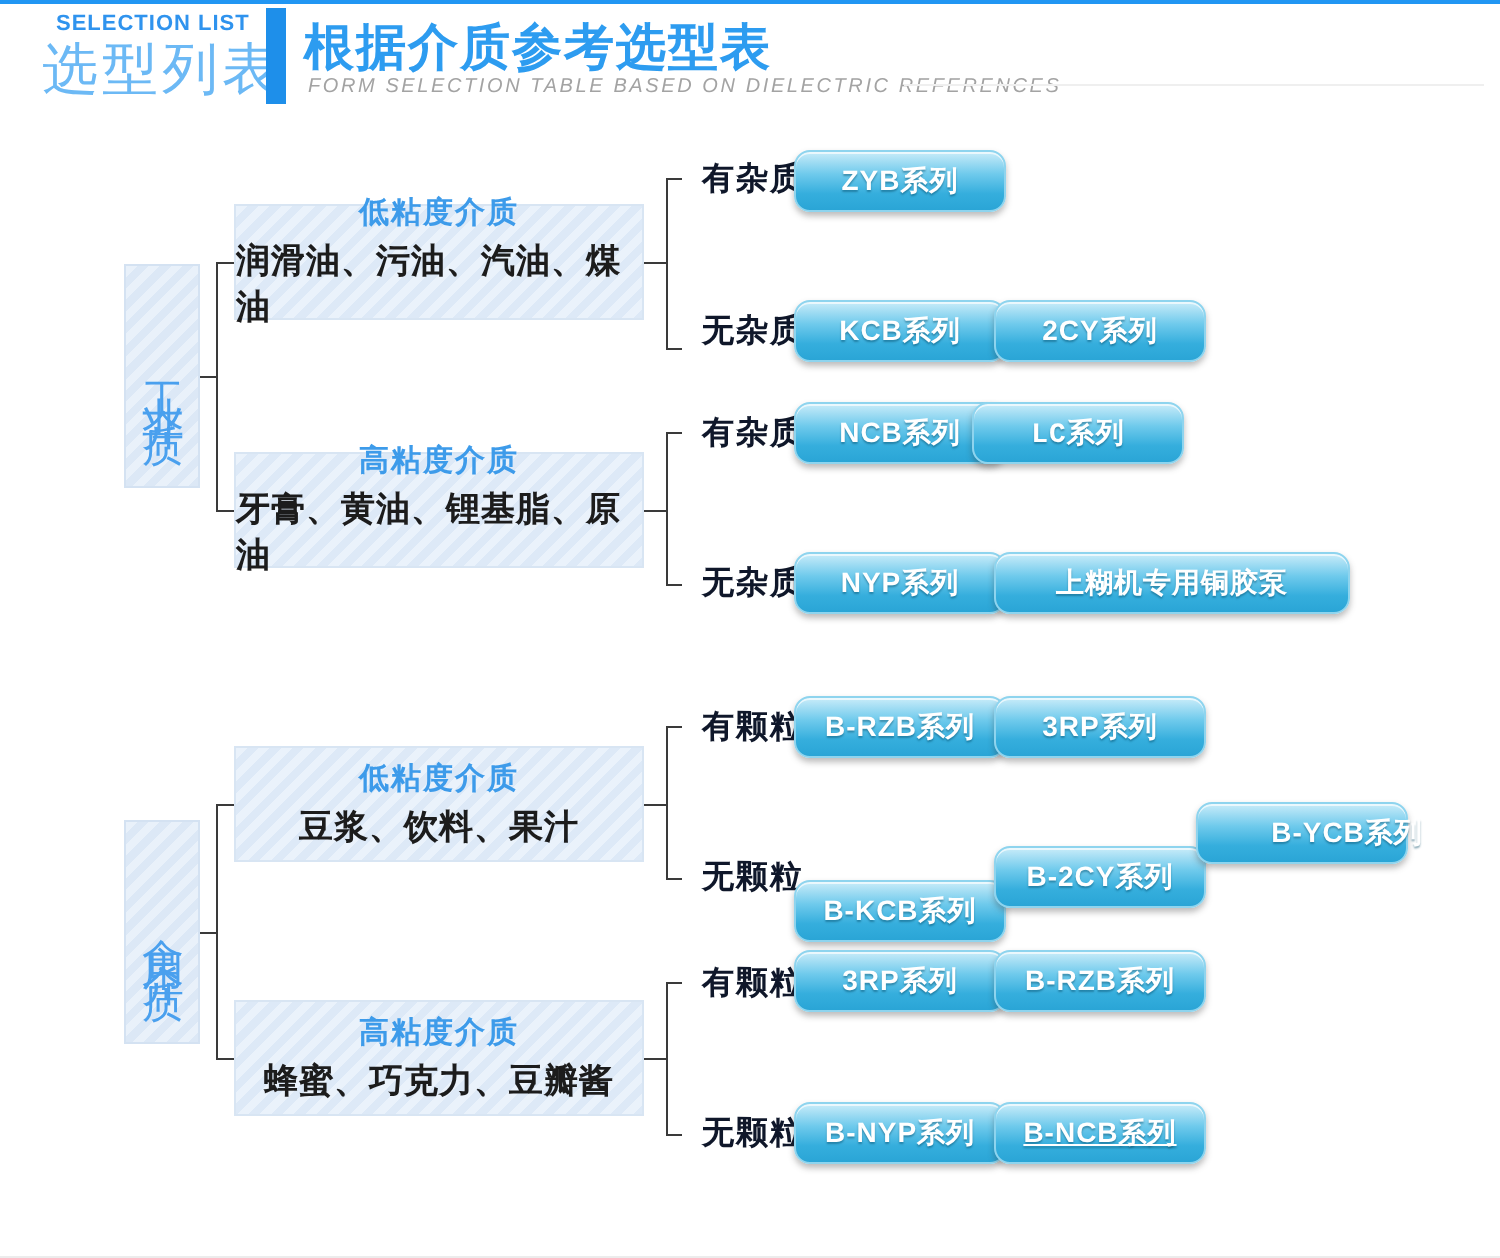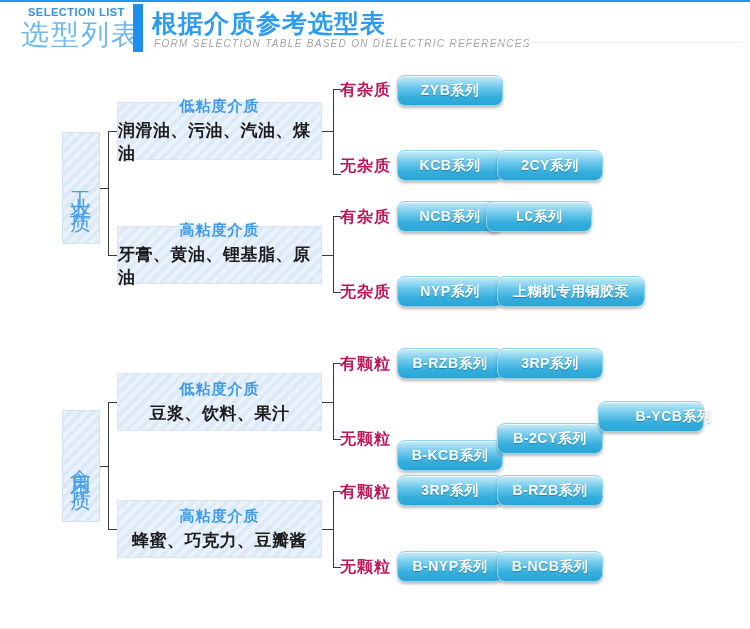--- a/index.html
+++ b/index.html
@@ -43,33 +43,33 @@
   }
   .subbox {
     position:absolute; width:205px; height:58px;
     background:repeating-linear-gradient(135deg,#eaf2fb 0px,#eaf2fb 4px,#dde9f7 4px,#dde9f7 8px);
     border:1px solid #d8e5f3;
     display:flex; flex-direction:column; align-items:center; justify-content:center; gap:3px;
   }
   .subbox .sb-title { font-size:15px; font-weight:bold; color:#3d9bea; letter-spacing:1px; }
   .subbox .sb-examples { font-size:17px; font-weight:bold; color:#1c1c1c; letter-spacing:0.5px; }
   .cond-label {
-    position:absolute; left:340px; transform:translateY(-50%);
-    font-size:16px; font-weight:600; color:#be185d; letter-spacing:1px; white-space:nowrap;
+    position:absolute; left:351px; transform:translateY(-50%);
+    font-size:16px; font-weight:600; color:#0f172a; letter-spacing:1px; white-space:nowrap;
   }
   .btn {
     position:absolute; width:106px; height:31px; border-radius:8px;
     background:linear-gradient(180deg,#c9ecf9 0%,#6fcaec 38%,#35aedd 72%,#2aa5d6 100%);
     box-shadow:0 2px 3px rgba(60,60,60,0.35), inset 0 1px 0 rgba(255,255,255,0.65);
     border:1px solid #8ed4ee;
     color:#fff; font-size:14px; font-weight:bold; letter-spacing:0.5px;
     text-shadow:0 1px 1px rgba(0,70,100,0.45);
     display:flex; align-items:center; justify-content:center; cursor:pointer; white-space:nowrap;
   }
-  .btn.wide { width:148px; }
+  .btn.wide { width:178px; }
 </style>
 </head>
 <body>
 
 <div class="canvas">
 
   <div class="eyebrow">SELECTION LIST</div>
   <div class="title-cn">选型列表</div>
   <div class="header-bar"></div>
   <div class="main-title">根据介质参考选型表</div>
@@ -153,15 +153,15 @@
   <div class="vline" style="left:333px;top:489px;height:76px;"></div>
   <div class="hline" style="left:333px;top:489px;width:8px;"></div>
   <div class="hline" style="left:333px;top:565px;width:8px;"></div>
 
   <div class="cond-label" style="top:490px;">有颗粒</div>
   <div class="btn" style="left:397px;top:473px;">3RP系列</div>
   <div class="btn" style="left:497px;top:473px;">B-RZB系列</div>
 
   <div class="cond-label" style="top:565px;">无颗粒</div>
   <div class="btn" style="left:397px;top:549px;">B-NYP系列</div>
-  <div class="btn" style="left:497px;top:549px;">B-NCB系列</div>
+  <div class="btn" style="left:497px;top:549px;text-decoration:underline;">B-NCB系列</div>
 
 </div>
 
 </body></html>

